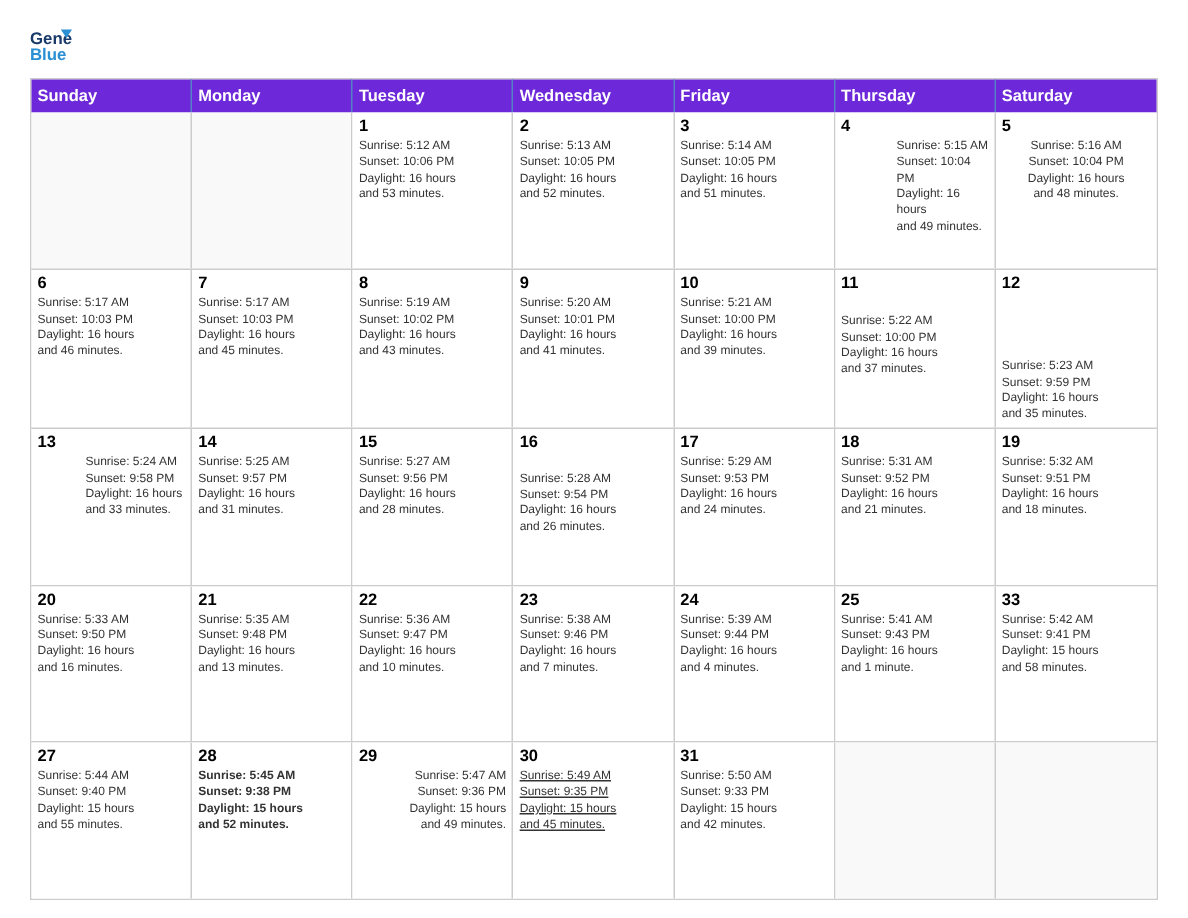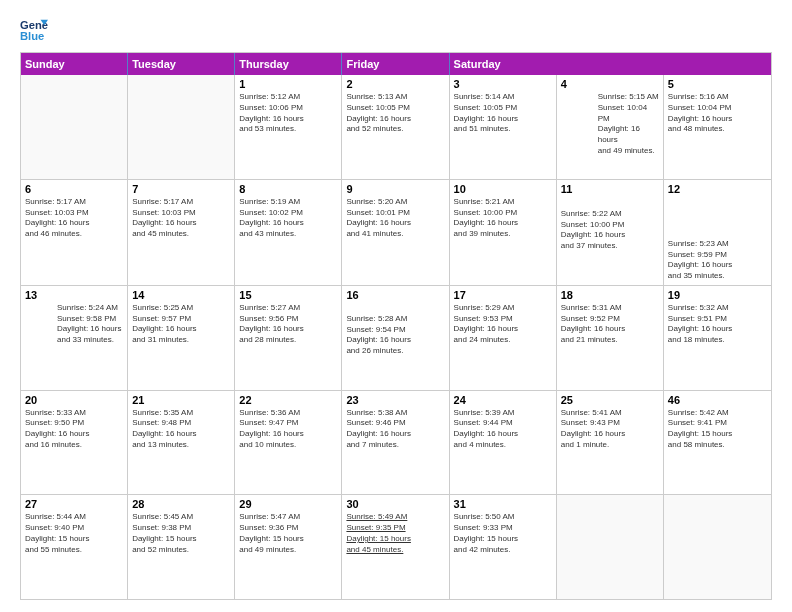--- a/index.html
+++ b/index.html
@@ -53,21 +53,21 @@
     }
     .calendar {
       flex: 1;
       display: flex;
       flex-direction: column;
       border: 1px solid #ccc;
     }
     .cal-header-row {
       display: grid;
       grid-template-columns: repeat(7, 1fr);
-      background: #a21caf;
+      background: #6d28d9;
     }
     .cal-header-cell {
       color: #fff;
       font-size: 11px;
       font-weight: bold;
       padding: 5px 4px;
       text-align: left;
       border-right: 1px solid #5580c8;
     }
     .cal-header-cell:last-child { border-right: none; }
@@ -125,23 +125,25 @@
     </div>
     <div class="title-block">
       <div class="title-month"></div>
       <div class="title-location"></div>
     </div>
   </div>
 
   <div class="calendar">
     <div class="cal-header-row">
     <div class="cal-header-cell">Sunday</div>
+        <div class="cal-header-cell">Monday</div>
         <div class="cal-header-cell">Tuesday</div>
+        <div class="cal-header-cell">Wednesday</div>
+        <div class="cal-header-cell">Friday</div>
         <div class="cal-header-cell">Thursday</div>
-        <div class="cal-header-cell">Friday</div>
         <div class="cal-header-cell">Saturday</div>
       </div>
     <div class="cal-body">
     <div class="cal-week">
           <div class="cal-cell empty"></div>
           <div class="cal-cell empty"></div>
           <div class="cal-cell">
             <span class="day-num">1</span>
             <div class="cell-text" style="white-space: pre-line;">Sunrise: 5:12 AM
 Sunset: 10:06 PM
@@ -164,21 +166,21 @@
           </div>
           <div class="cal-cell">
             <span class="day-num">4</span>
             <div class="cell-text" style="white-space: pre-line; margin-left: 37px;">Sunrise: 5:15 AM
 Sunset: 10:04 PM
 Daylight: 16 hours
 and 49 minutes.</div>
           </div>
           <div class="cal-cell">
             <span class="day-num">5</span>
-            <div class="cell-text" style="white-space: pre-line;">Sunrise: 5:16 AM
+            <div class="cell-text" style="white-space: pre-line; text-align: center;">Sunrise: 5:16 AM
 Sunset: 10:04 PM
 Daylight: 16 hours
 and 48 minutes.</div>
           </div>
         </div>
         <div class="cal-week">
           <div class="cal-cell">
             <span class="day-num">6</span>
             <div class="cell-text" style="white-space: pre-line;">Sunrise: 5:17 AM
 Sunset: 10:03 PM
@@ -316,45 +318,45 @@
 and 4 minutes.</div>
           </div>
           <div class="cal-cell">
             <span class="day-num">25</span>
             <div class="cell-text" style="white-space: pre-line;">Sunrise: 5:41 AM
 Sunset: 9:43 PM
 Daylight: 16 hours
 and 1 minute.</div>
           </div>
           <div class="cal-cell">
-            <span class="day-num">46</span>
+            <span class="day-num">33</span>
             <div class="cell-text" style="white-space: pre-line;">Sunrise: 5:42 AM
 Sunset: 9:41 PM
 Daylight: 15 hours
 and 58 minutes.</div>
           </div>
         </div>
         <div class="cal-week">
           <div class="cal-cell">
             <span class="day-num">27</span>
             <div class="cell-text" style="white-space: pre-line;">Sunrise: 5:44 AM
 Sunset: 9:40 PM
 Daylight: 15 hours
 and 55 minutes.</div>
           </div>
           <div class="cal-cell">
             <span class="day-num">28</span>
-            <div class="cell-text" style="white-space: pre-line;">Sunrise: 5:45 AM
+            <div class="cell-text" style="white-space: pre-line; font-weight: bold;">Sunrise: 5:45 AM
 Sunset: 9:38 PM
 Daylight: 15 hours
 and 52 minutes.</div>
           </div>
           <div class="cal-cell">
             <span class="day-num">29</span>
-            <div class="cell-text" style="white-space: pre-line;">Sunrise: 5:47 AM
+            <div class="cell-text" style="white-space: pre-line; text-align: right;">Sunrise: 5:47 AM
 Sunset: 9:36 PM
 Daylight: 15 hours
 and 49 minutes.</div>
           </div>
           <div class="cal-cell">
             <span class="day-num">30</span>
             <div class="cell-text" style="white-space: pre-line; text-decoration: underline;">Sunrise: 5:49 AM
 Sunset: 9:35 PM
 Daylight: 15 hours
 and 45 minutes.</div>

